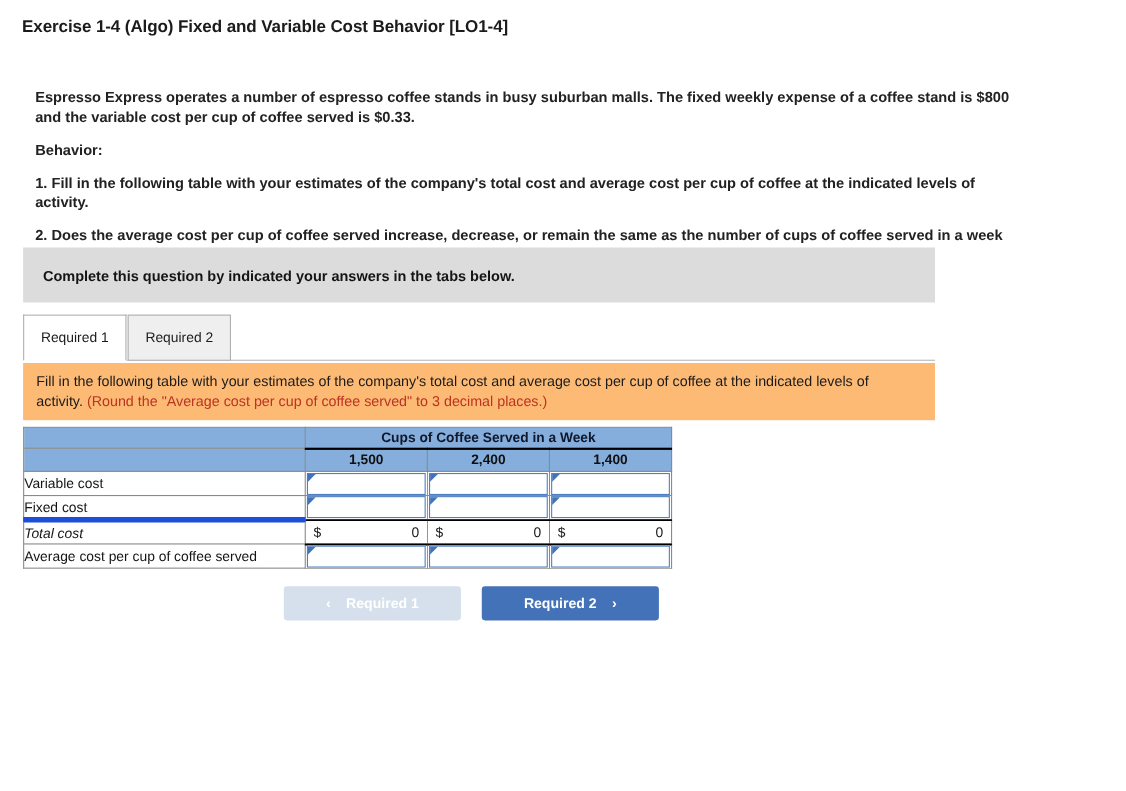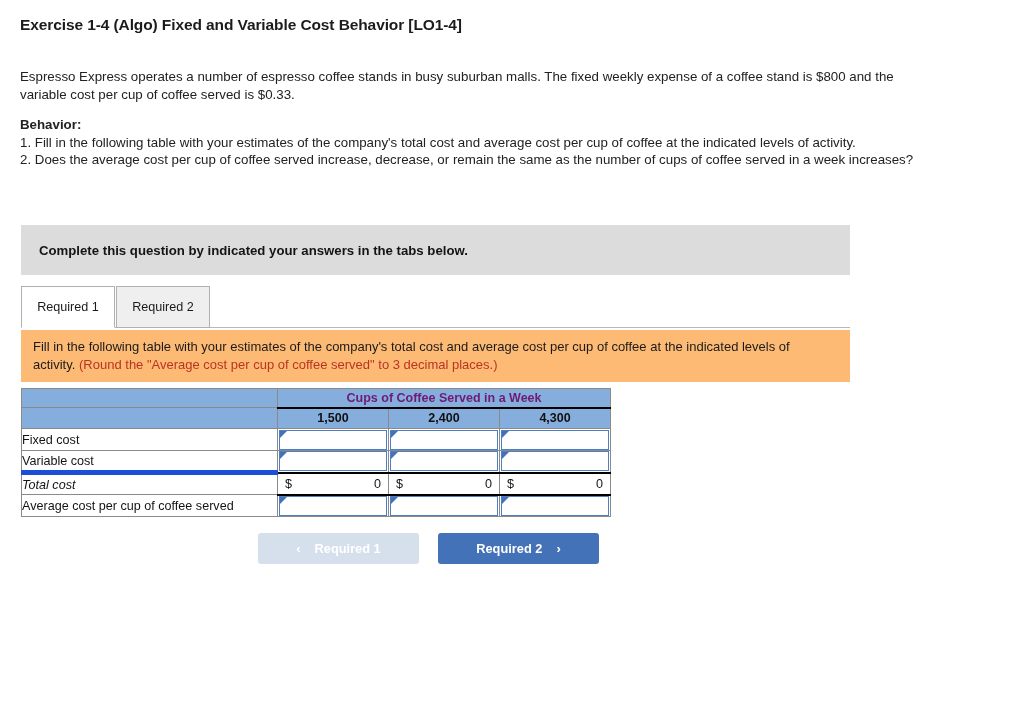--- a/index.html
+++ b/index.html
@@ -36,21 +36,21 @@
   
   .problem-body {
     position: absolute;
     left: 20px;
     top: 68px;
     width: 918px;
     font-size: 13.3px;
     line-height: 17.5px;
     color: #222222;
   }
-  .problem-body p { margin: 0; }
+  .problem-body p { margin: 12px; font-weight: bold; }
   .problem-req-label {
     margin-top: 13px !important;
     font-weight: bold;
   }
 
   
   .gray-band {
     position: absolute;
     left: 21px;
     top: 225px;
@@ -153,21 +153,21 @@
     height: 19px;
   }
   .hdr-blue-title {
     background: #85aedd;
     border: 1px solid #8a8a8a;
     border-bottom: 2px solid #000000;
     height: 19px;
     text-align: center;
     font-weight: bold;
     font-size: 12.5px;
-    color: #701a75;
+    color: #0f172a;
   }
   .hdr-blue-num {
     background: #85aedd;
     border: 1px solid #8a8a8a;
     border-top: none;
     height: 21px;
     text-align: center;
     font-weight: bold;
     font-size: 12.5px;
     color: #101010;
@@ -330,38 +330,38 @@
 
       <tr>
         <td class="hdr-blue"></td>
         <td class="hdr-blue-title" colspan="3">Cups of Coffee Served in a Week</td>
       </tr>
 
       <tr>
         <td class="hdr-blue"></td>
         <td class="hdr-blue-num">1,500</td>
         <td class="hdr-blue-num">2,400</td>
-        <td class="hdr-blue-num">4,300</td>
+        <td class="hdr-blue-num">1,400</td>
+      </tr>
+
+      <tr>
+        <td class="row-label">Variable cost</td>
+        <td class="cell-input">
+          <div class="input-box"></div>
+        </td>
+        <td class="cell-input">
+          <div class="input-box"></div>
+        </td>
+        <td class="cell-input">
+          <div class="input-box"></div>
+        </td>
       </tr>
 
       <tr>
         <td class="row-label">Fixed cost</td>
-        <td class="cell-input">
-          <div class="input-box"></div>
-        </td>
-        <td class="cell-input">
-          <div class="input-box"></div>
-        </td>
-        <td class="cell-input">
-          <div class="input-box"></div>
-        </td>
-      </tr>
-
-      <tr>
-        <td class="row-label">Variable cost</td>
         <td class="cell-input">
           <div class="input-box"></div>
         </td>
         <td class="cell-input">
           <div class="input-box"></div>
         </td>
         <td class="cell-input">
           <div class="input-box"></div>
         </td>
       </tr>

